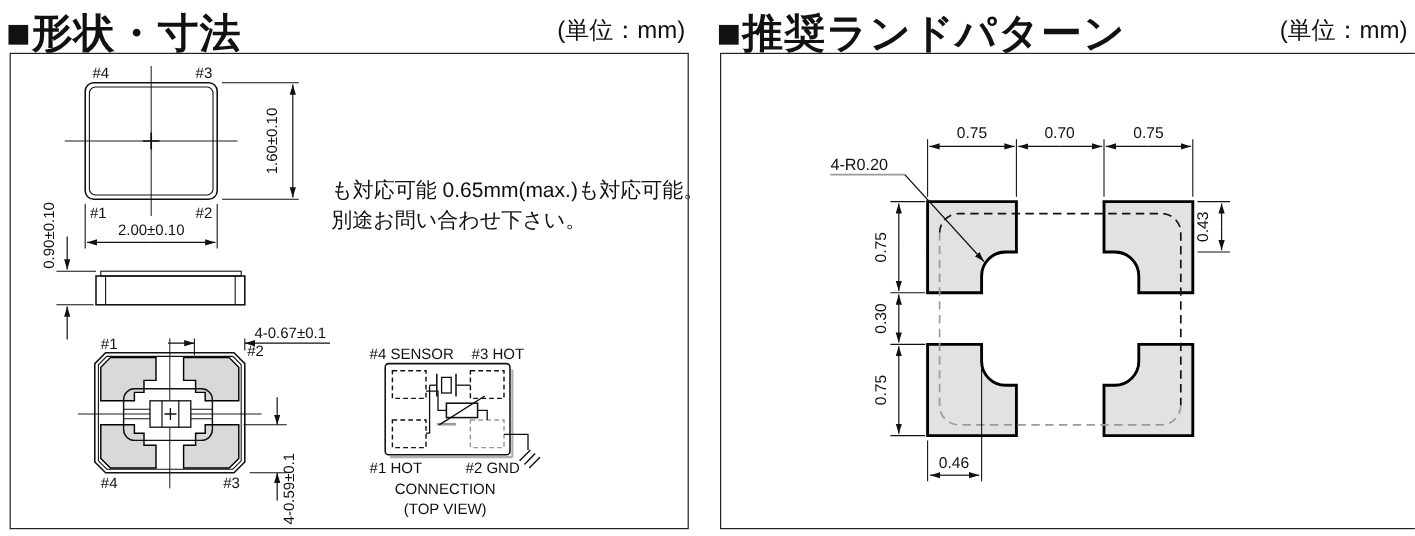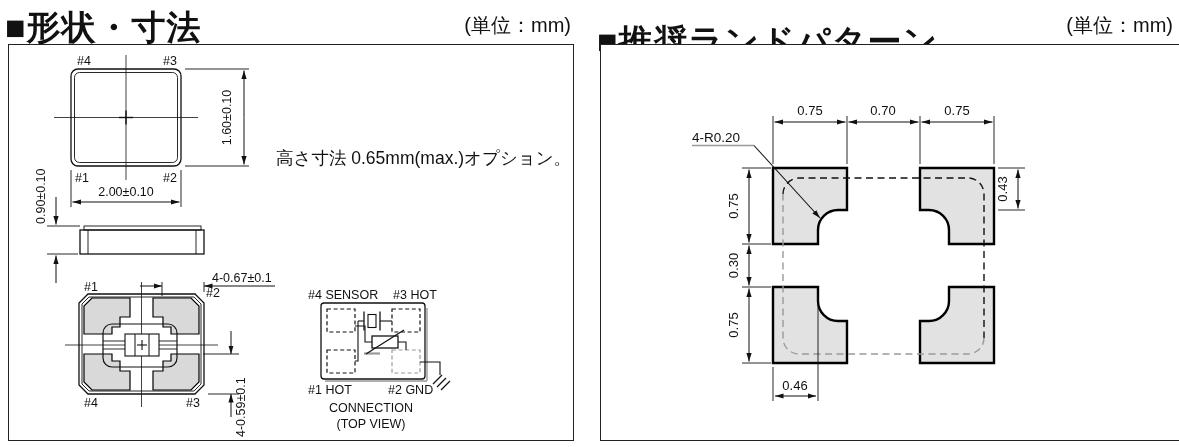--- a/index.html
+++ b/index.html
@@ -25,21 +25,21 @@
   .shadow{stroke:#b0b0b0;stroke-width:1.8px;}
   .txt12{font-size:12.5px;}
   .txt13{font-size:13px;}
   .option-note{position:absolute;left:267px;top:101px;font-size:17.5px;line-height:24.5px;white-space:nowrap;}
 </style>
 </head>
 <body>
 
 <div class="sec-title" style="left:5px;top:5px;">■形状・寸法</div>
 <div class="unit" style="left:455px;top:12px;width:116px;text-align:right;">(単位：mm)</div>
-<div class="sec-title" style="left:597px;top:19px;text-align:right;">■推奨ランドパターン</div>
+<div class="sec-title" style="left:597px;top:5px;text-align:right;">■推奨ランドパターン</div>
 <div class="unit" style="left:1057px;top:12px;width:116px;text-align:right;">(単位：mm)</div>
 
 <div class="panel" style="left:8px;top:44px;width:566px;height:397px;">
   <svg width="564" height="394" viewBox="0 0 564 394">
     <defs>
       <marker id="ah1" markerWidth="9" markerHeight="6" refX="8.5" refY="2.6" orient="auto" markerUnits="userSpaceOnUse">
         <path d="M0,0 L8.5,2.6 L0,5.2 Z" fill="#111"></path>
       </marker>
     </defs>
 
@@ -163,21 +163,22 @@
       <text class="txt12" x="299" y="254">#4 SENSOR</text>
       <text class="txt12" x="384" y="254">#3 HOT</text>
       <text class="txt12" x="299" y="349">#1 HOT</text>
       <text class="txt12" x="379" y="349">#2 GND</text>
       <text class="txt12" text-anchor="middle" x="362" y="367">CONNECTION</text>
       <text class="txt12" text-anchor="middle" x="362" y="383">(TOP VIEW)</text>
     </g>
   </svg>
 
   <div class="option-note">
-    <div>高さ寸法 0.65mm(max.)オプション。</div>
+    <div>も対応可能 0.65mm(max.)も対応可能。</div>
+    <div>別途お問い合わせ下さい。</div>
   </div>
 </div>
 
 <div class="panel" style="left:600px;top:44px;width:612px;height:397px;">
   <svg width="571" height="394" viewBox="0 0 571 394">
     <defs>
       <marker id="ah2" markerWidth="9" markerHeight="6" refX="8.5" refY="2.6" orient="auto" markerUnits="userSpaceOnUse">
         <path d="M0,0 L8.5,2.6 L0,5.2 Z" fill="#111"></path>
       </marker>
     </defs>

